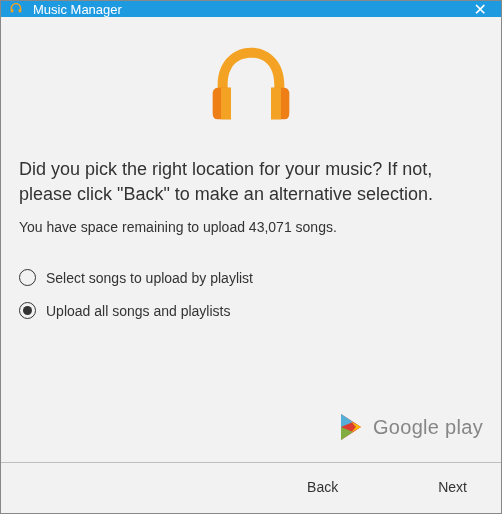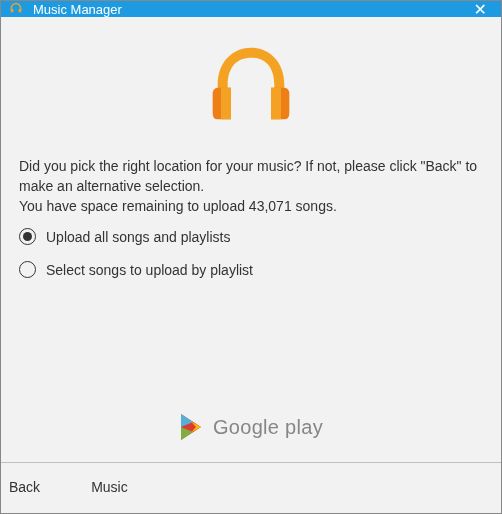--- a/index.html
+++ b/index.html
@@ -26,22 +26,22 @@
     .titlebar .title { flex: 1; font-size: 13px; }
     .titlebar .close { font-size: 16px; padding: 0 6px; cursor: pointer; }
     .content {
       flex: 1;
       display: flex;
       flex-direction: column;
       padding: 0 18px;
     }
     .logo-wrap { display: flex; justify-content: center; padding: 22px 0 34px 0; }
     .logo-wrap svg { width: 100px; height: 84px; }
-    .prompt { font-size: 14px; line-height: 1.4; margin-bottom: 2px; }
-    .space { font-size: 14px; margin-bottom: 8px; }
+    .prompt { font-size: 18px; line-height: 1.4; margin-bottom: 12px; }
+    .space { font-size: 14px; margin-bottom: 28px; }
     .option-row {
       display: flex;
       align-items: center;
       margin: 6px 0 10px 0;
       cursor: pointer;
     }
     .radio {
       width: 17px; height: 17px;
       border: 1.5px solid #333;
       border-radius: 50%;
@@ -55,31 +55,31 @@
       background: #333;
       border-radius: 50%;
     }
     .checkbox {
       width: 16px; height: 16px;
       border: 1.5px solid #333;
       margin-right: 10px;
       flex-shrink: 0;
     }
     .spacer { flex: 1; }
-    .gplay-wrap { display: flex; justify-content: center; padding: 8px 0 20px 0; align-items: center; }
+    .gplay-wrap { display: flex; justify-content: flex-end; padding: 8px 0 20px 0; align-items: center; }
     .gplay-wrap svg { margin-right: 6px; }
     .gplay-text { color: #868686; font-size: 20px; letter-spacing: 0.3px; }
     .gplay-text .g { font-family: Arial, sans-serif; }
     .gplay-text .play { font-weight: 300; }
     .footer {
       border-top: 1px solid #bfbfbf;
       display: flex;
-      justify-content: flex-start;
+      justify-content: flex-end;
       padding: 12px 26px 14px 0;
-      gap: 35px;
+      gap: 84px;
     }
     .footer .btn { font-size: 14px; color: #333; cursor: pointer; padding: 4px 8px; }
   </style>
 </head>
 <body>
 
 <div class="titlebar">
   <span class="appicon">
     <svg viewBox="0 0 24 24" width="16" height="16">
       <path d="M12 3 C7 3 4 7 4 11 L4 17 L8 17 L8 12 L6 12 C6 8 8.5 5 12 5 C15.5 5 18 8 18 12 L16 12 L16 17 L20 17 L20 11 C20 7 17 3 12 3 Z" fill="#f4a223"></path>
@@ -100,39 +100,39 @@
 
       <path d="M100 58 L84 58 L84 96 L100 96 Q106 96 106 88 L106 66 Q106 58 100 58 Z" fill="#ed7f16"></path>
       <path d="M96 58 L84 58 L84 96 L96 96 Z" fill="#f4a223"></path>
     </svg>
   </div>
 
   <p class="prompt">Did you pick the right location for your music? If not, please click "Back" to make an alternative selection.</p>
   <p class="space">You have space remaining to upload 43,071 songs.</p>
 
   <div class="option-row">
-    <span class="radio selected"></span>
-    <span>Upload all songs and playlists</span>
+    <span class="radio"></span>
+    <span>Select songs to upload by playlist</span>
   </div>
 
   <div class="option-row">
-    <span class="radio"></span>
-    <span>Select songs to upload by playlist</span>
+    <span class="radio selected"></span>
+    <span>Upload all songs and playlists</span>
   </div>
 
 
   <div class="spacer"></div>
 
   <div class="gplay-wrap">
     <svg width="28" height="30" viewBox="0 0 28 30">
       <polygon points="2,2 22,15 2,28" fill="#db3c30"></polygon>
       <polygon points="2,2 14,10 2,15" fill="#4db6e3" opacity="0.95"></polygon>
       <polygon points="2,15 14,20 2,28" fill="#7cb342" opacity="0.95"></polygon>
       <polygon points="12,9.5 22,15 12,20.5 17,15" fill="#fbbc05"></polygon>
     </svg>
     <span class="gplay-text"><span class="g">Google</span><span class="play"> play</span></span>
   </div>
 </div>
 
 <div class="footer">
   <span class="btn">Back</span>
-  <span class="btn">Music</span>
+  <span class="btn">Next</span>
 </div>
 
 </body></html>

